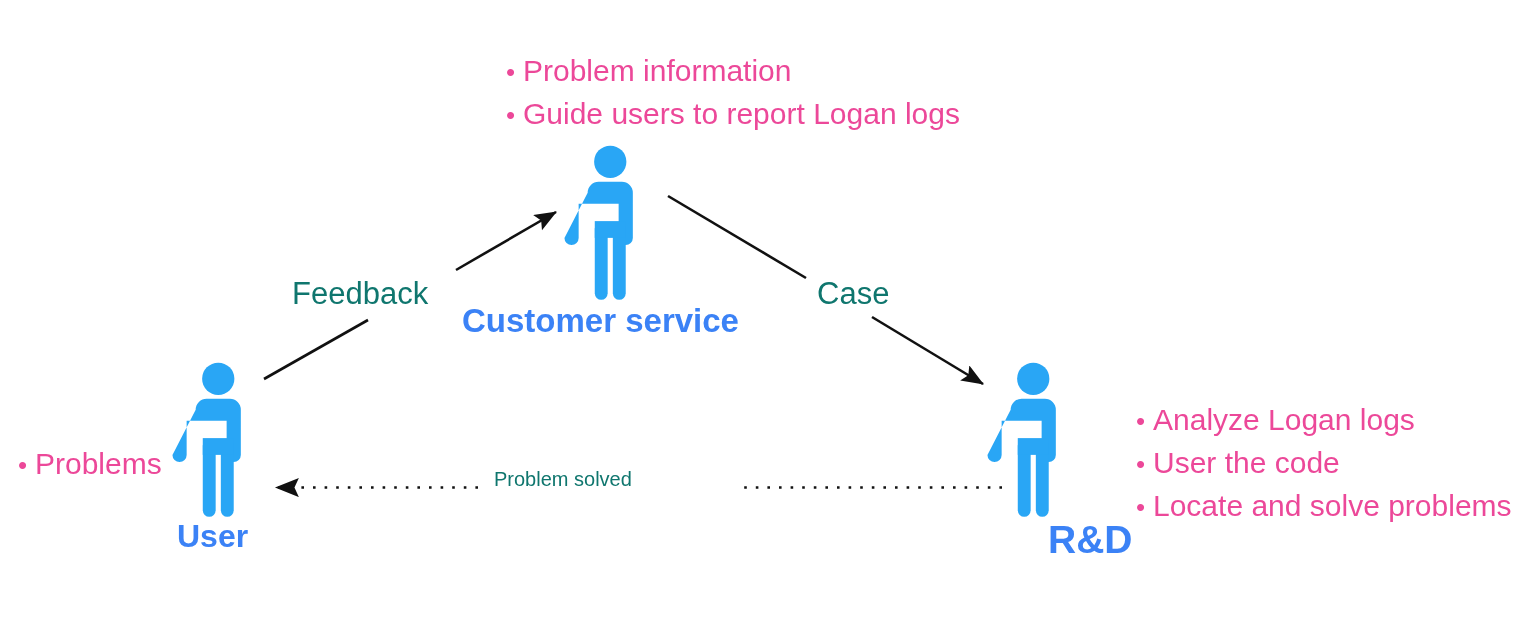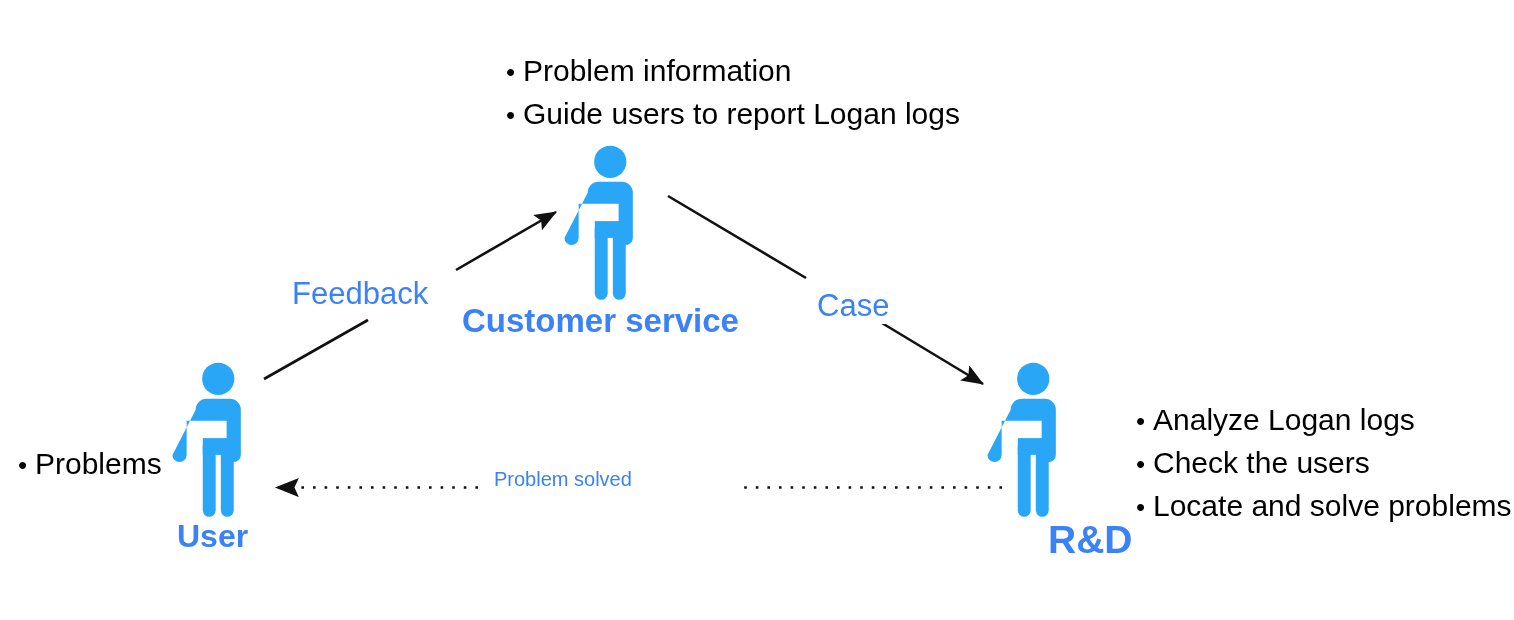--- a/index.html
+++ b/index.html
@@ -22,21 +22,21 @@
     position: absolute;
     left: 0;
     top: 0;
     width: 1514px;
     height: 620px;
   }
 
   
   .bullet-list {
     position: absolute;
-    color: #000000;
+    color: #ec4899;
     font-size: 30px;
     line-height: 42px;
     white-space: nowrap;
   }
   .bullet-line {
     display: block;
     white-space: nowrap;
   }
   .bullet-dot {
     display: inline-block;
@@ -73,28 +73,28 @@
   }
   #label-rd {
     left: 1048px;
     top: 518px;
     font-size: 39px;
   }
 
   
   .edge-label {
     position: absolute;
-    color: #3b82f6;
+    color: #0f766e;
     font-size: 31px;
     white-space: nowrap;
     background: #ffffff;
     padding: 0 5px;
   }
   #label-feedback { left: 287px; top: 276px; }
-  #label-case     { left: 812px; top: 276px; margin-top: 12px; }
+  #label-case     { left: 812px; top: 276px; }
   #label-problem-solved {
     left: 484px;
     top: 468px;
     font-size: 20px;
     padding: 0 10px;
   }
 </style>
 </head>
 <body>
 
@@ -198,21 +198,21 @@
     <span class="bullet-line">
       <span class="bullet-dot">•</span><span class="bullet-text">Problems</span>
     </span>
   </div>
 
   <div class="bullet-list" id="rd-bullets">
     <span class="bullet-line">
       <span class="bullet-dot">•</span><span class="bullet-text">Analyze Logan logs</span>
     </span>
     <span class="bullet-line">
-      <span class="bullet-dot">•</span><span class="bullet-text">Check the users</span>
+      <span class="bullet-dot">•</span><span class="bullet-text">User the code</span>
     </span>
     <span class="bullet-line">
       <span class="bullet-dot">•</span><span class="bullet-text">Locate and solve problems</span>
     </span>
   </div>
 
   <div class="role-label" id="label-customer-service">Customer service</div>
   <div class="role-label" id="label-user">User</div>
   <div class="role-label" id="label-rd">R&amp;D</div>
 

